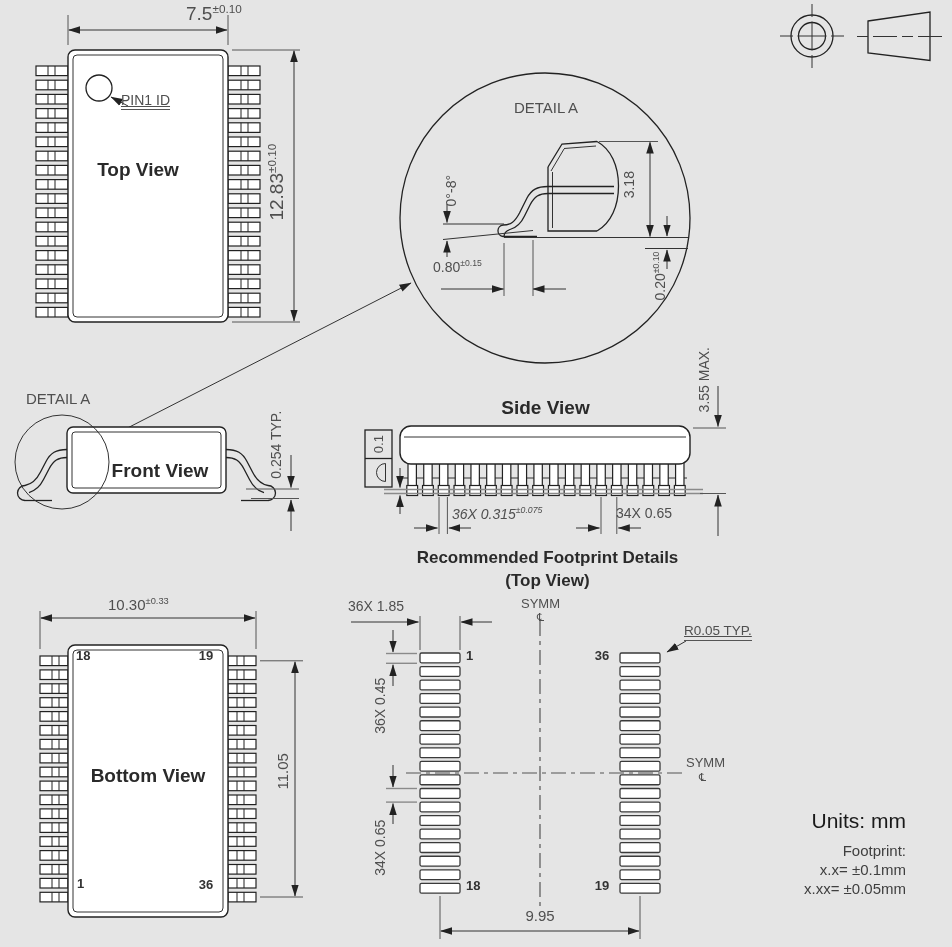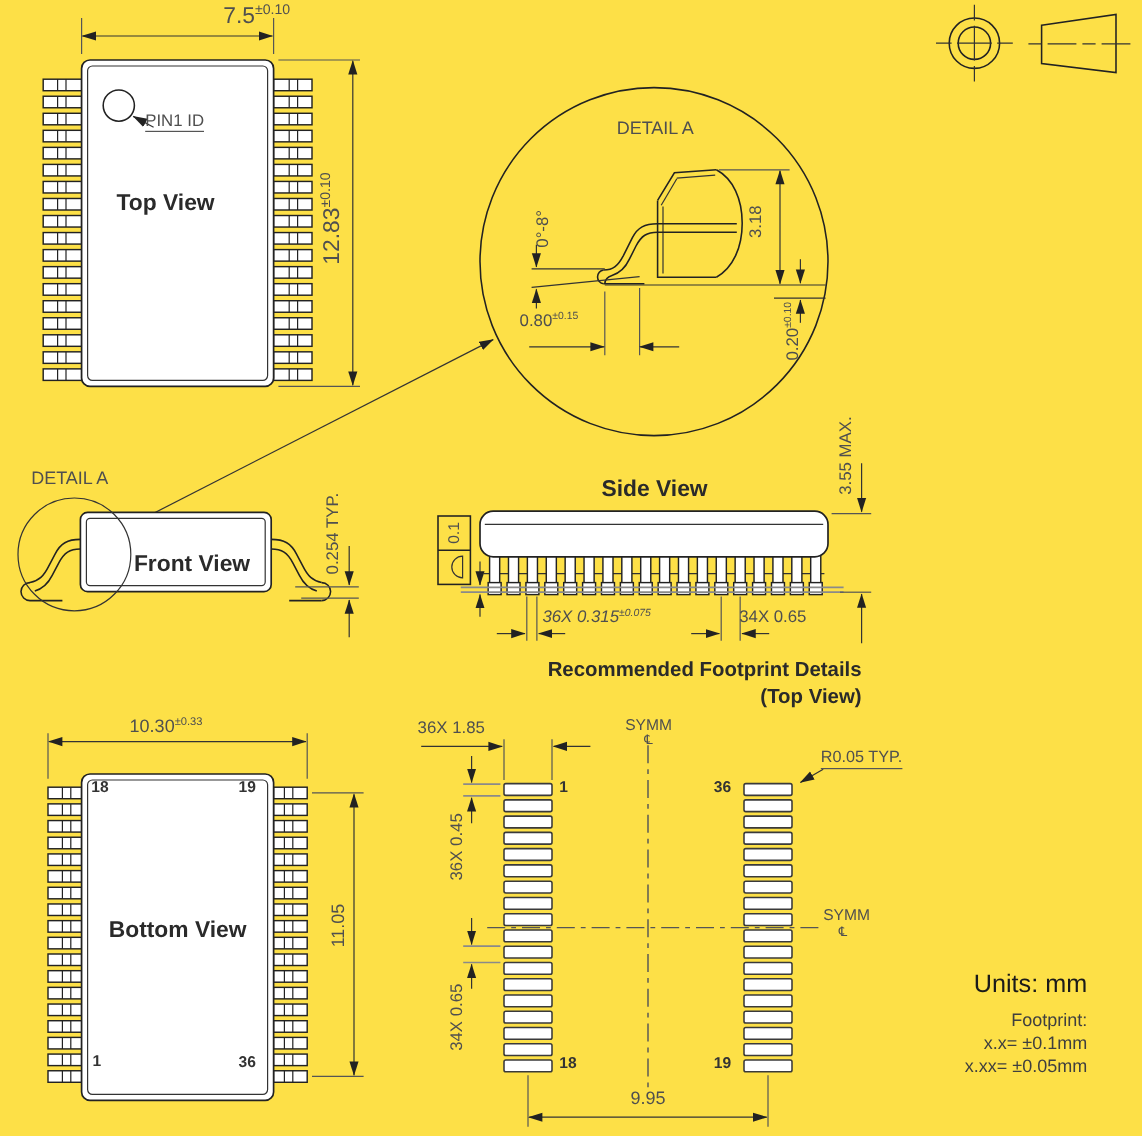--- a/index.html
+++ b/index.html
@@ -1,31 +1,31 @@
 <!DOCTYPE html>
 <html><head>
 <meta charset="utf-8">
 <style>
   html,body{margin:0;padding:0;background:#fff;}
-  .stage{position:relative;width:952px;height:947px;background:#fde047;overflow:hidden;
+  .stage{position:relative;width:952px;height:947px;background:#e5e5e5;overflow:hidden;
          font-family:"Liberation Sans","DejaVu Sans",sans-serif;}
   svg{position:absolute;left:0;top:0;}
   .k   {stroke:#222;fill:none;stroke-width:1.3;}
   .kf  {stroke:#222;fill:#fff;stroke-width:1.4;}
   .thin{stroke:#333;stroke-width:1;}
   .ext {stroke:#555;stroke-width:1;}
   .gry {stroke:#8a8a8a;stroke-width:1.4;}
   .sym {stroke:#555;stroke-width:1.2;stroke-dasharray:15 5 4 5;fill:none;}
   .lbl{position:absolute;color:#4f4f4f;white-space:nowrap;line-height:1.1;}
   .dim13{font-size:13px;} .dim14{font-size:14px;} .dim15{font-size:15px;} .dim19{font-size:19px;}
   .title{font-weight:bold;color:#2a2a2a;font-size:19px;text-align:center;}
-  .ftitle{font-weight:bold;color:#2a2a2a;font-size:17px;text-align:right;}
+  .ftitle{font-weight:bold;color:#2a2a2a;font-size:17px;text-align:center;}
   .pn{font-weight:bold;font-size:13px;color:#333;}
   .rot{transform:rotate(-90deg);text-align:center;}
-  .und{border-bottom:1.2px solid #555;padding-bottom:1px;}
+  .und{border-bottom:1.2px solid #555;padding-bottom:1px;text-decoration:underline;}
   sup{font-size:62%;vertical-align:super;letter-spacing:0;}
   .ctr{text-align:center;}
   .rt{text-align:center;}
 </style>
 </head>
 <body>
 
 <div class="stage">
 
 <svg width="952" height="947" viewBox="0 0 952 947">

